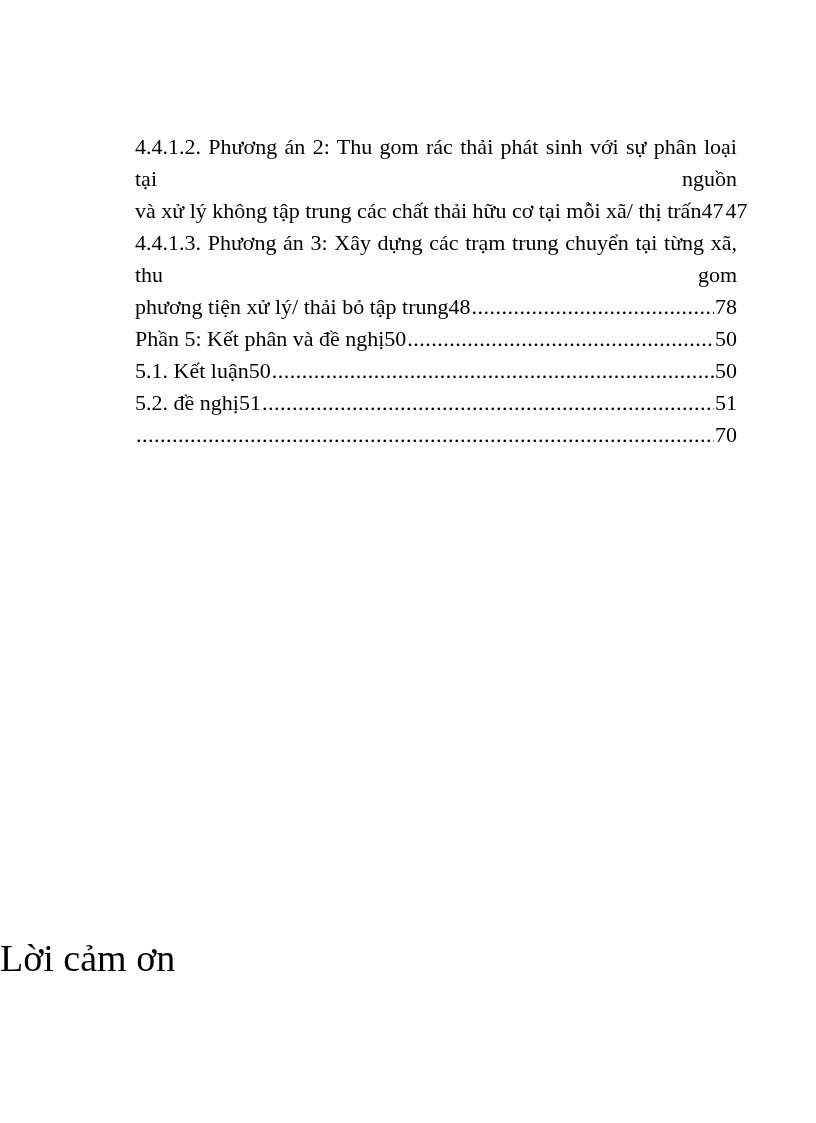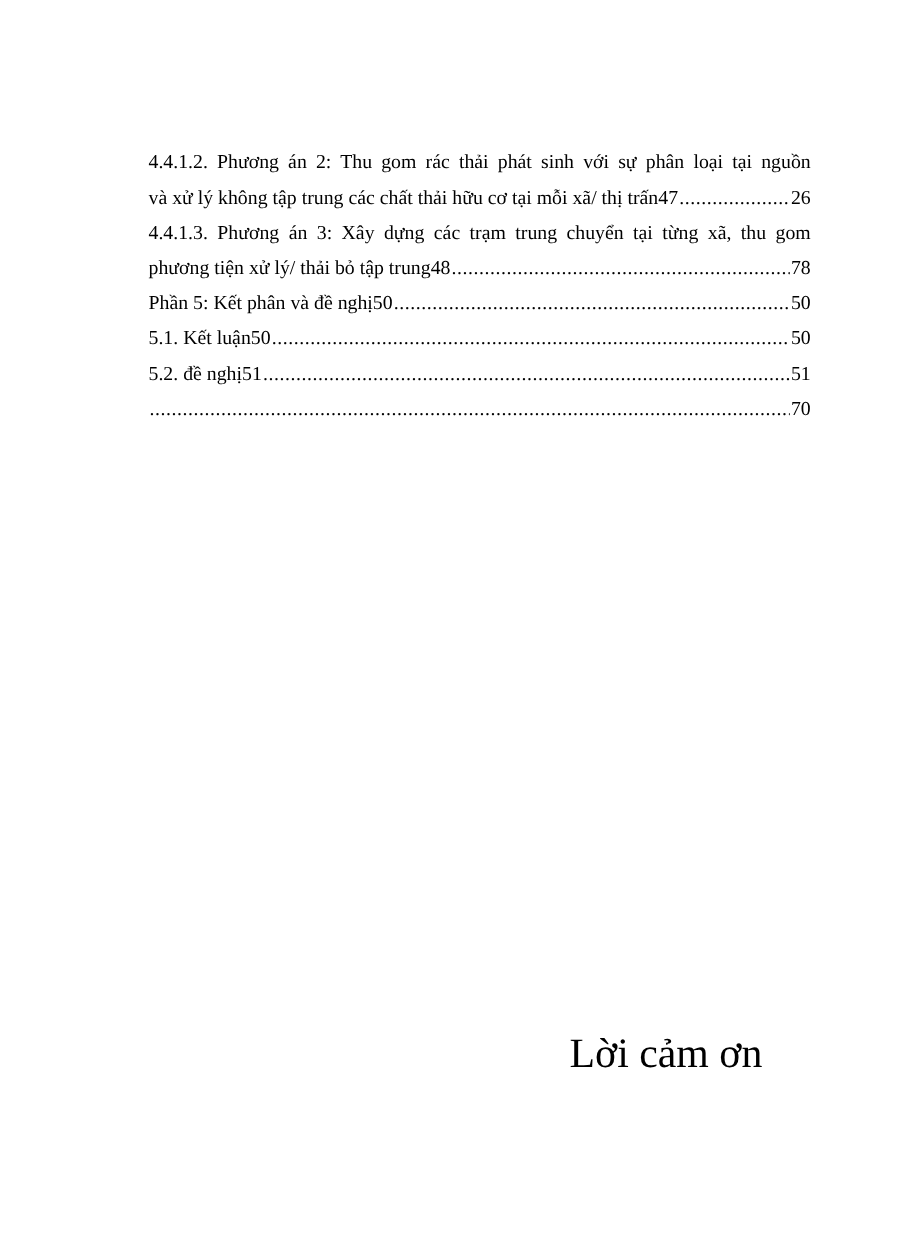--- a/index.html
+++ b/index.html
@@ -1,36 +1,36 @@
 <!DOCTYPE html>
 <html><head>
 <meta charset="utf-8">
 <style>
   html, body { margin: 0; padding: 0; background: #ffffff; }
   body { width: 816px; height: 1123px; position: relative; overflow: hidden;
          font-family: "Liberation Serif", "DejaVu Serif", serif; color: #000; }
-  .toc { position: absolute; left: 135px; top: 131px; width: 602px; font-size: 18px; line-height: 32px; }
+  .toc { position: absolute; left: 135px; top: 131px; width: 602px; font-size: 22px; line-height: 32px; }
   .entry { position: relative; }
   .justify { text-align: justify; text-align-last: justify; }
   .lastline { display: flex; align-items: flex-start; white-space: nowrap; }
   .lastline .lbl { flex: 0 0 auto; }
   .lastline .dots { flex: 1 1 auto; overflow: hidden; white-space: nowrap; letter-spacing: 0.5px; margin: 0 1px; }
   .lastline .pg { flex: 0 0 auto; }
-  .heading { position: absolute; left: 0; width: 693px; top: 935px; text-align: right; font-size: 38px; line-height: 46px; }
+  .heading { position: absolute; left: 0; width: 693px; top: 935px; text-align: left; font-size: 38px; line-height: 46px; }
 </style>
 </head>
 <body>
 
 <div class="toc">
   <div class="entry">
     <div class="justify">4.4.1.2. Phương án 2: Thu gom rác thải phát sinh với sự phân loại tại nguồn</div>
     <div class="lastline">
       <span class="lbl">và xử lý không tập trung các chất thải hữu cơ tại mỗi xã/ thị trấn47</span>
       <span class="dots">......................................................................................................................................................................................................</span>
-      <span class="pg">26</span>
+      <span class="pg">47</span>
     </div>
   </div>
   <div class="entry">
     <div class="justify">4.4.1.3. Phương án 3: Xây dựng các trạm trung chuyển tại từng xã, thu gom</div>
     <div class="lastline">
       <span class="lbl">phương tiện xử lý/ thải bỏ tập trung48</span>
       <span class="dots">......................................................................................................................................................................................................</span>
       <span class="pg">78</span>
     </div>
   </div>

